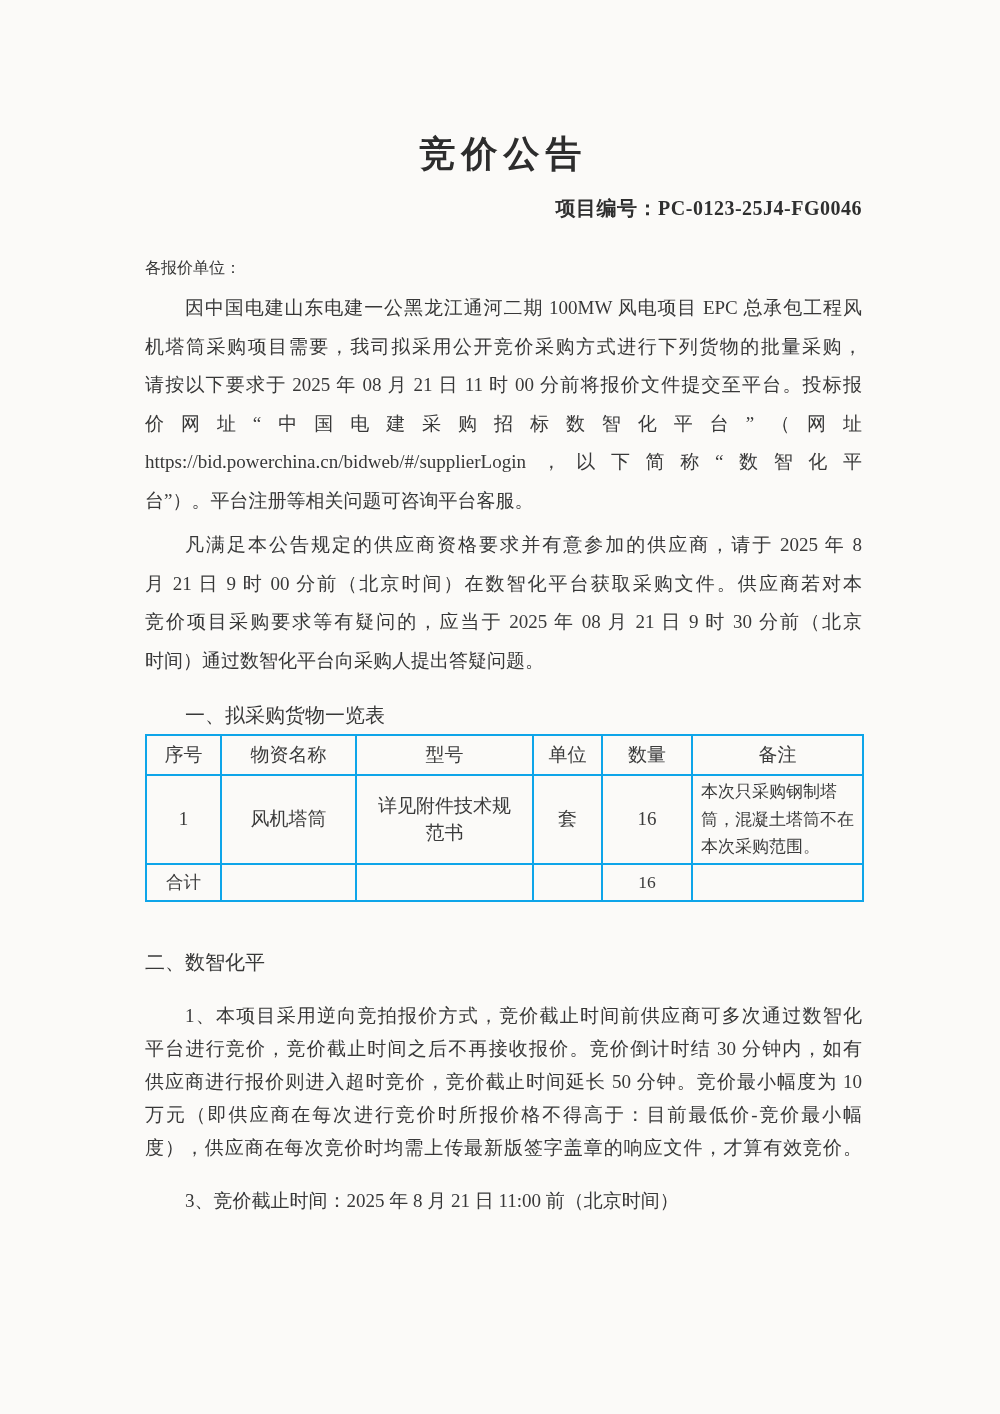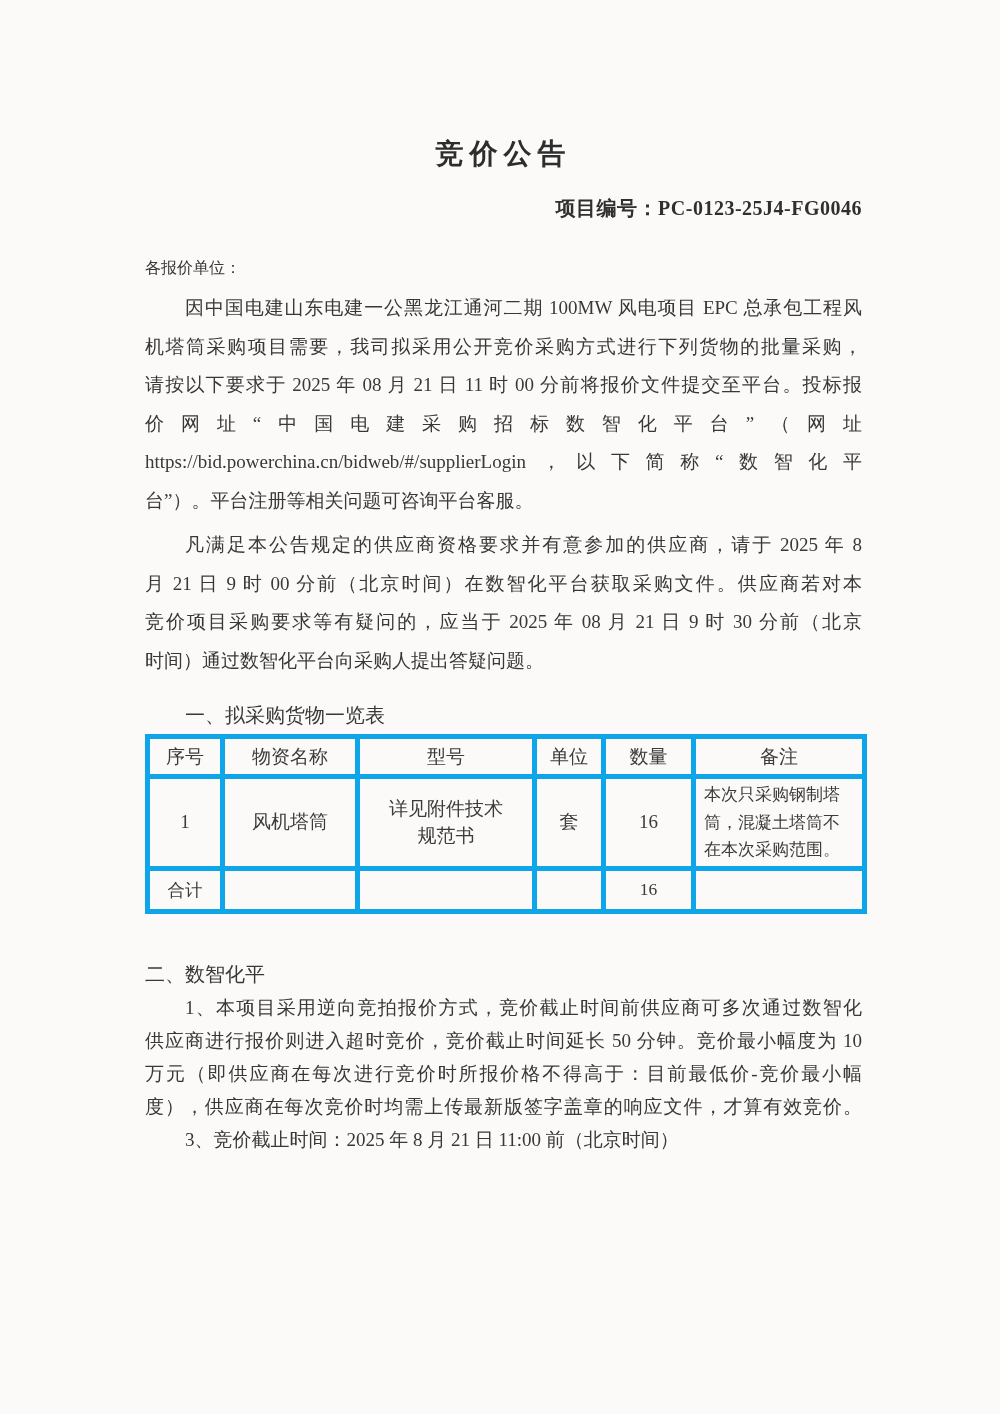--- a/index.html
+++ b/index.html
@@ -5,54 +5,54 @@
   html,body{margin:0;padding:0;}
   body{
     width:1000px;height:1414px;
     background:#fbfaf8;
     font-family:"Liberation Serif","DejaVu Serif",serif;
     color:#383838;
     overflow:hidden;
   }
   .page{padding:137px 138px 0 145px;}
   .title{
-    text-align:center;font-size:28px;font-weight:bold;color:#2d2d2d;
+    text-align:center;font-size:36px;font-weight:bold;color:#2d2d2d;
     line-height:34px;letter-spacing:6px;
   }
   .project{
     margin-top:24px;text-align:right;font-weight:bold;color:#2f2f2f;
     font-size:20px;line-height:26px;letter-spacing:.5px;
   }
   .salutation{margin-top:32px;font-size:16px;line-height:30px;}
   .para{margin-top:6px;}
   .line{font-size:19px;line-height:38.5px;text-align:left;}
   .line.j{text-align:justify;text-align-last:justify;}
   .indent{text-indent:40px;}
   .h1{margin-top:20px;font-size:20px;line-height:30px;}
   .goods-table{
     margin-top:4px;width:717px;border-collapse:collapse;table-layout:fixed;
   }
   .goods-table th,.goods-table td{
-    border:5px solid #0ea5e9;font-weight:normal;
+    border:2px solid #0ea5e9;font-weight:normal;
     font-size:19px;color:#3b3b3b;text-align:center;vertical-align:middle;
     padding:2px 6px;box-sizing:border-box;
   }
   .goods-table .hrow{height:40px;}
   .goods-table .drow{height:79px;}
-  .goods-table .trow{height:43px;}
+  .goods-table .trow{height:37px;}
   .goods-table .trow td{font-size:17.5px;}
   col.c-seq{width:75px;}col.c-name{width:135px;}col.c-model{width:177px;}
   col.c-unit{width:69px;}col.c-qty{width:90px;}col.c-remark{width:171px;}
   td.model{line-height:27px;padding:2px 20px;}
   td.remark{
     text-align:left;font-size:17px;line-height:27.5px;padding:2px 8px;border-radius:20px;
   }
   .h2{margin-top:44px;font-size:20px;line-height:33px;}
   .sec2 .line{line-height:33px;}
-  .sec2 .para{margin-top:0;font-family:Liberation Serif, serif;}
+  .sec2 .para{margin-top:20px;font-family:Liberation Serif, serif;}
 </style>
 </head>
 <body>
 
 <div class="page">
 
   <div class="title">竞价公告</div>
 
   <div class="project">项目编号：PC-0123-25J4-FG0046</div>
 
@@ -111,20 +111,21 @@
       <td></td>
     </tr>
   </tbody>
     </table>
 
   <div class="sec2">
     <div class="h2">二、数智化平</div>
 
     <div class="para">
       <div class="line j indent">1、本项目采用逆向竞拍报价方式，竞价截止时间前供应商可多次通过数智化</div>
+      <div class="line j">平台进行竞价，竞价截止时间之后不再接收报价。竞价倒计时结 30 分钟内，如有</div>
       <div class="line j">供应商进行报价则进入超时竞价，竞价截止时间延长 50 分钟。竞价最小幅度为 10</div>
       <div class="line j">万元（即供应商在每次进行竞价时所报价格不得高于：目前最低价-竞价最小幅</div>
       <div class="line j">度），供应商在每次竞价时均需上传最新版签字盖章的响应文件，才算有效竞价。</div>
     </div>
 
 
     <div class="para">
       <div class="line indent">3、竞价截止时间：2025 年 8 月 21 日 11:00 前（北京时间）</div>
     </div>
   </div>

